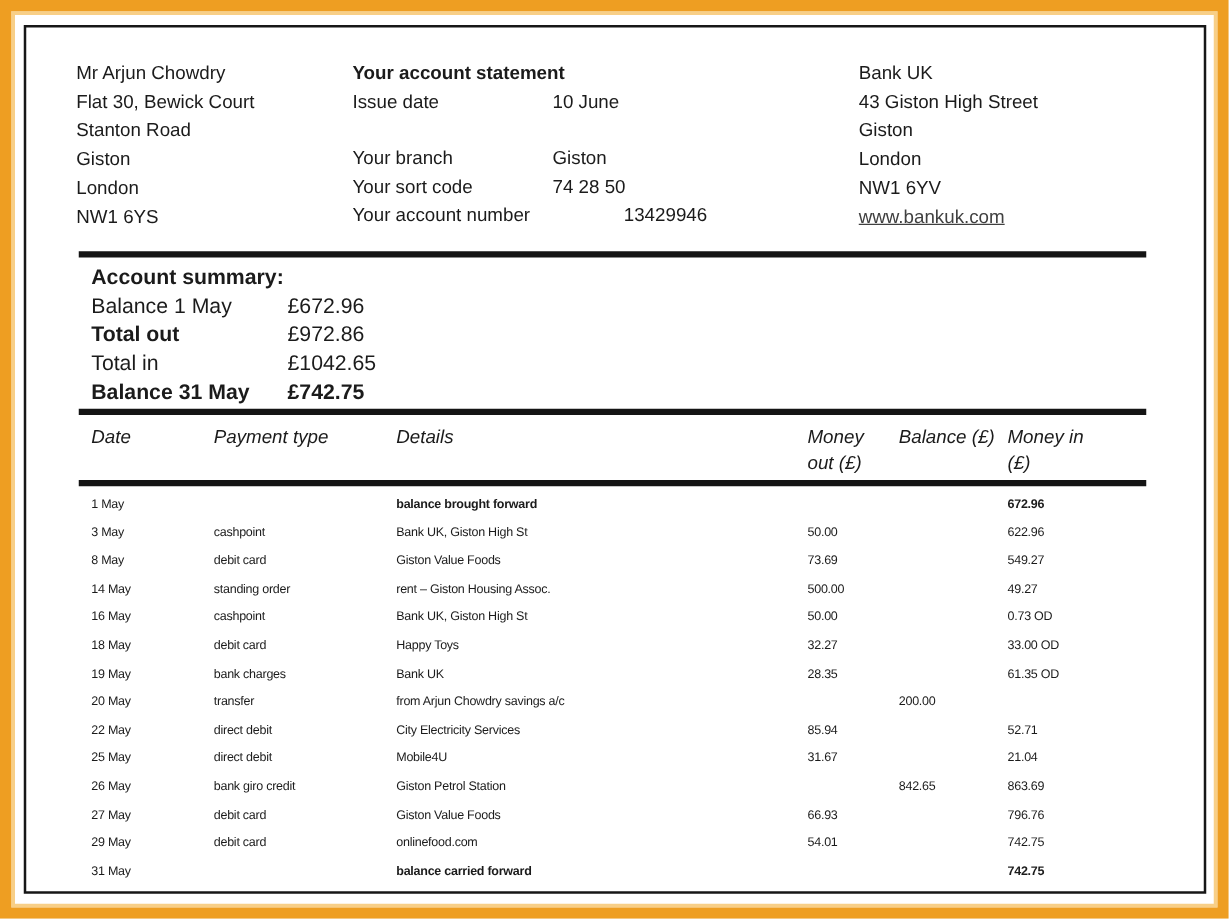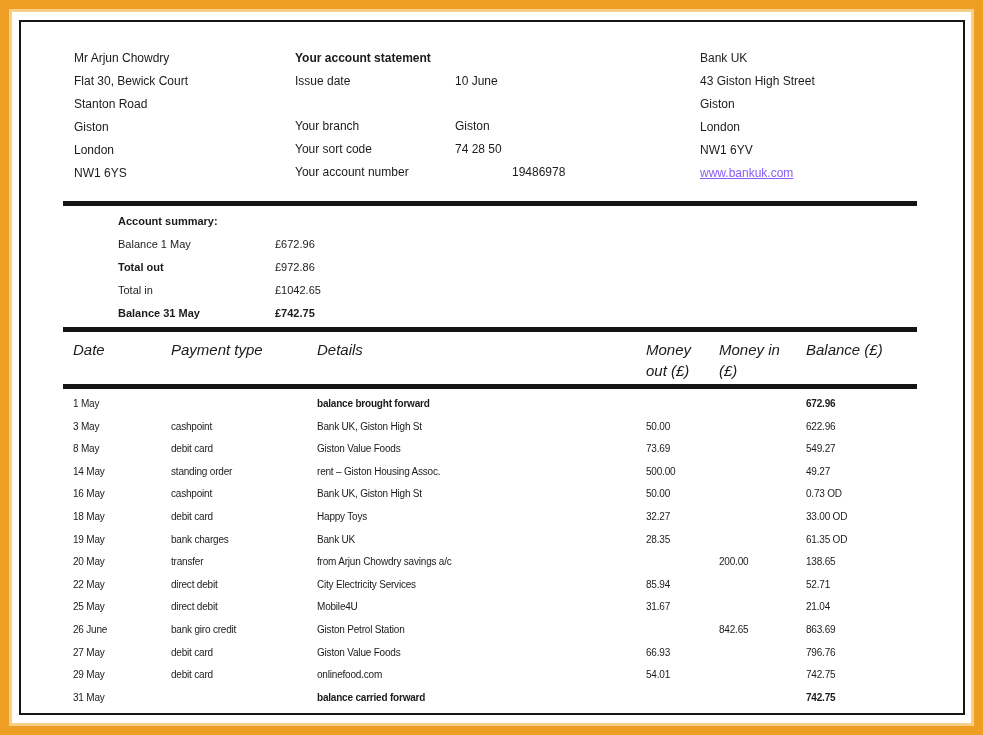--- a/index.html
+++ b/index.html
@@ -15,35 +15,35 @@
   }
   .doc{
     position:absolute;left:19px;top:20px;width:946px;height:695px;
     box-sizing:border-box;border:2px solid #161616;background:#fff;
     padding-top:25px;
   }
   .bold{font-weight:bold;}
   
   .header-grid{
     display:grid;grid-template-columns:221px 405px 1fr;
-    padding-left:53px;font-size:12px;
+    padding-left:40px;font-size:15px;
   }
   .hline{line-height:23px;}
   .stmt-title{line-height:23px;font-weight:bold;}
   .info-row{line-height:23px;}
   .info-label{display:inline-block;width:160px;}
   .info-label.wide{width:217px;}
-  .link{color:#8b5cf6;text-decoration:underline;line-height:23px;display:inline-block;cursor:pointer;}
+  .link{color:#404040;text-decoration:underline;line-height:23px;display:inline-block;cursor:pointer;}
   
   .rule{height:5px;background:#141414;margin:0 46px 0 42px;}
   .rule.r1{margin-top:16px;}
   .rule.r2{margin-top:2px;}
   .rule.r3{margin-top:3px;}
   
-  .summary{padding-left:52px;font-size:11px;margin-top:4px;margin-left:45px;}
+  .summary{padding-left:52px;font-size:17px;margin-top:4px;}
   .summary-title{line-height:23px;font-weight:bold;}
   .sum-row{line-height:23px;}
   .sum-label{display:inline-block;width:157px;}
   
   .tgrid{display:grid;grid-template-columns:98px 146px 329px 73px 87px 1fr;padding-left:52px;}
   .thead{margin-top:7px;font-size:15px;font-style:italic;}
   .hcell{white-space:pre-line;line-height:21px;}
   .tbody{margin-top:4px;font-size:10px;letter-spacing:-0.2px;}
   .trow{}
   .tcell{line-height:22.6px;white-space:nowrap;overflow:visible;}
@@ -64,21 +64,21 @@
         <div class="hline">London</div>
         <div class="hline">NW1 6YS</div>
       </div>
 
     <div>
       <div class="stmt-title">Your account statement</div>
       <div>
           <div class="info-row"><div class="info-label" style="display: inline-block;">Issue date</div><div style="display: inline;">10 June</div></div>
           <div class="info-row"><div class="info-label" style="display: inline-block; margin-top: 22px;">Your branch</div><div style="display: inline;">Giston</div></div>
           <div class="info-row"><div class="info-label" style="display: inline-block;">Your sort code</div><div style="display: inline;">74 28 50</div></div>
-          <div class="info-row"><div class="info-label wide" style="display: inline-block;">Your account number</div><div style="display: inline;">19486978</div></div>
+          <div class="info-row"><div class="info-label wide" style="display: inline-block;">Your account number</div><div style="display: inline;">13429946</div></div>
         </div>
     </div>
 
     <div>
       <div>
           <div class="hline">Bank UK</div>
           <div class="hline">43 Giston High Street</div>
           <div class="hline">Giston</div>
           <div class="hline">London</div>
           <div class="hline">NW1 6YV</div>
@@ -100,23 +100,23 @@
   </div>
 
   <div class="rule r2"></div>
 
   <div class="thead tgrid">
     <div class="hcell">Date</div>
     <div class="hcell">Payment type</div>
     <div class="hcell">Details</div>
     <div class="hcell">Money
 out (£)</div>
+    <div class="hcell">Balance (£)</div>
     <div class="hcell">Money in
 (£)</div>
-    <div class="hcell">Balance (£)</div>
   </div>
 
   <div class="rule r3"></div>
 
   <div class="tbody">
       <div class="trow tgrid">
         <div class="tcell">1 May</div>
         <div class="tcell"></div>
         <div class="tcell bold">balance brought forward</div>
         <div class="tcell"></div>
@@ -170,40 +170,39 @@
         <div class="tcell">28.35</div>
         <div class="tcell"></div>
         <div class="tcell">61.35 OD</div>
       </div>
       <div class="trow tgrid">
         <div class="tcell">20 May</div>
         <div class="tcell">transfer</div>
         <div class="tcell">from Arjun Chowdry savings a/c</div>
         <div class="tcell"></div>
         <div class="tcell">200.00</div>
-        <div class="tcell">138.65</div>
       </div>
       <div class="trow tgrid">
         <div class="tcell">22 May</div>
         <div class="tcell">direct debit</div>
         <div class="tcell">City Electricity Services</div>
         <div class="tcell">85.94</div>
         <div class="tcell"></div>
         <div class="tcell">52.71</div>
       </div>
       <div class="trow tgrid">
         <div class="tcell">25 May</div>
         <div class="tcell">direct debit</div>
         <div class="tcell">Mobile4U</div>
         <div class="tcell">31.67</div>
         <div class="tcell"></div>
         <div class="tcell">21.04</div>
       </div>
       <div class="trow tgrid">
-        <div class="tcell">26 June</div>
+        <div class="tcell">26 May</div>
         <div class="tcell">bank giro credit</div>
         <div class="tcell">Giston Petrol Station</div>
         <div class="tcell"></div>
         <div class="tcell">842.65</div>
         <div class="tcell">863.69</div>
       </div>
       <div class="trow tgrid">
         <div class="tcell">27 May</div>
         <div class="tcell">debit card</div>
         <div class="tcell">Giston Value Foods</div>

